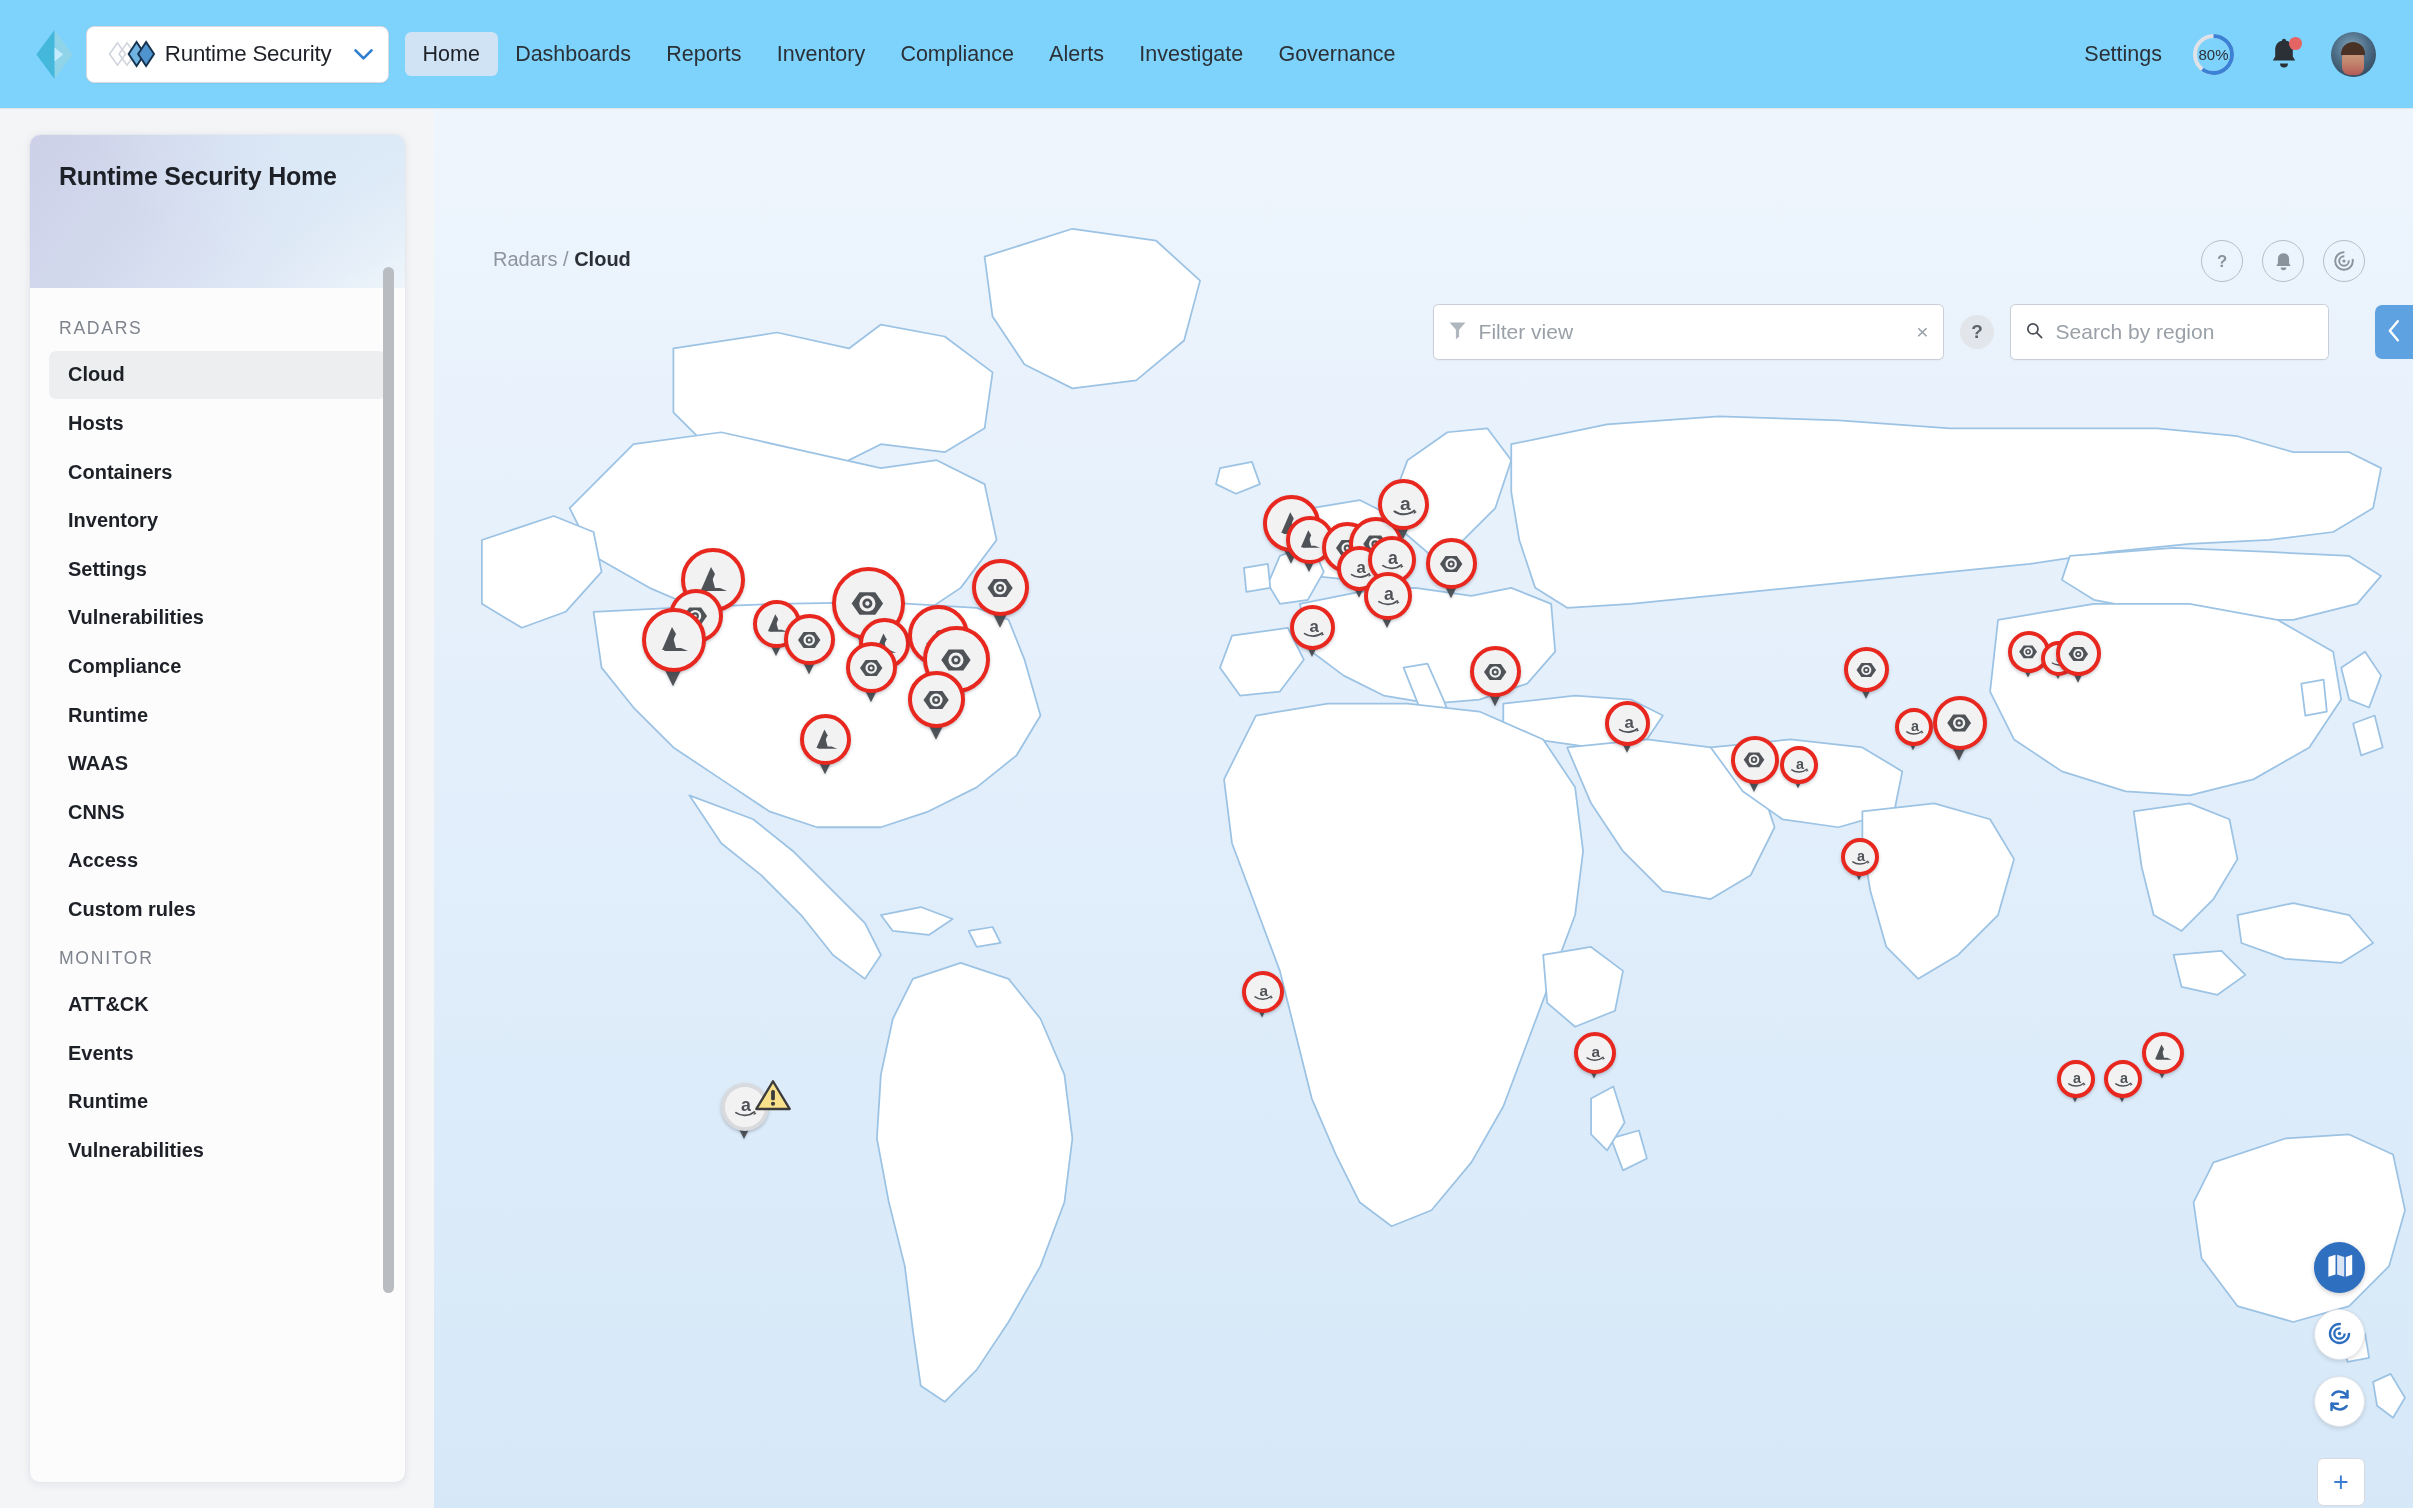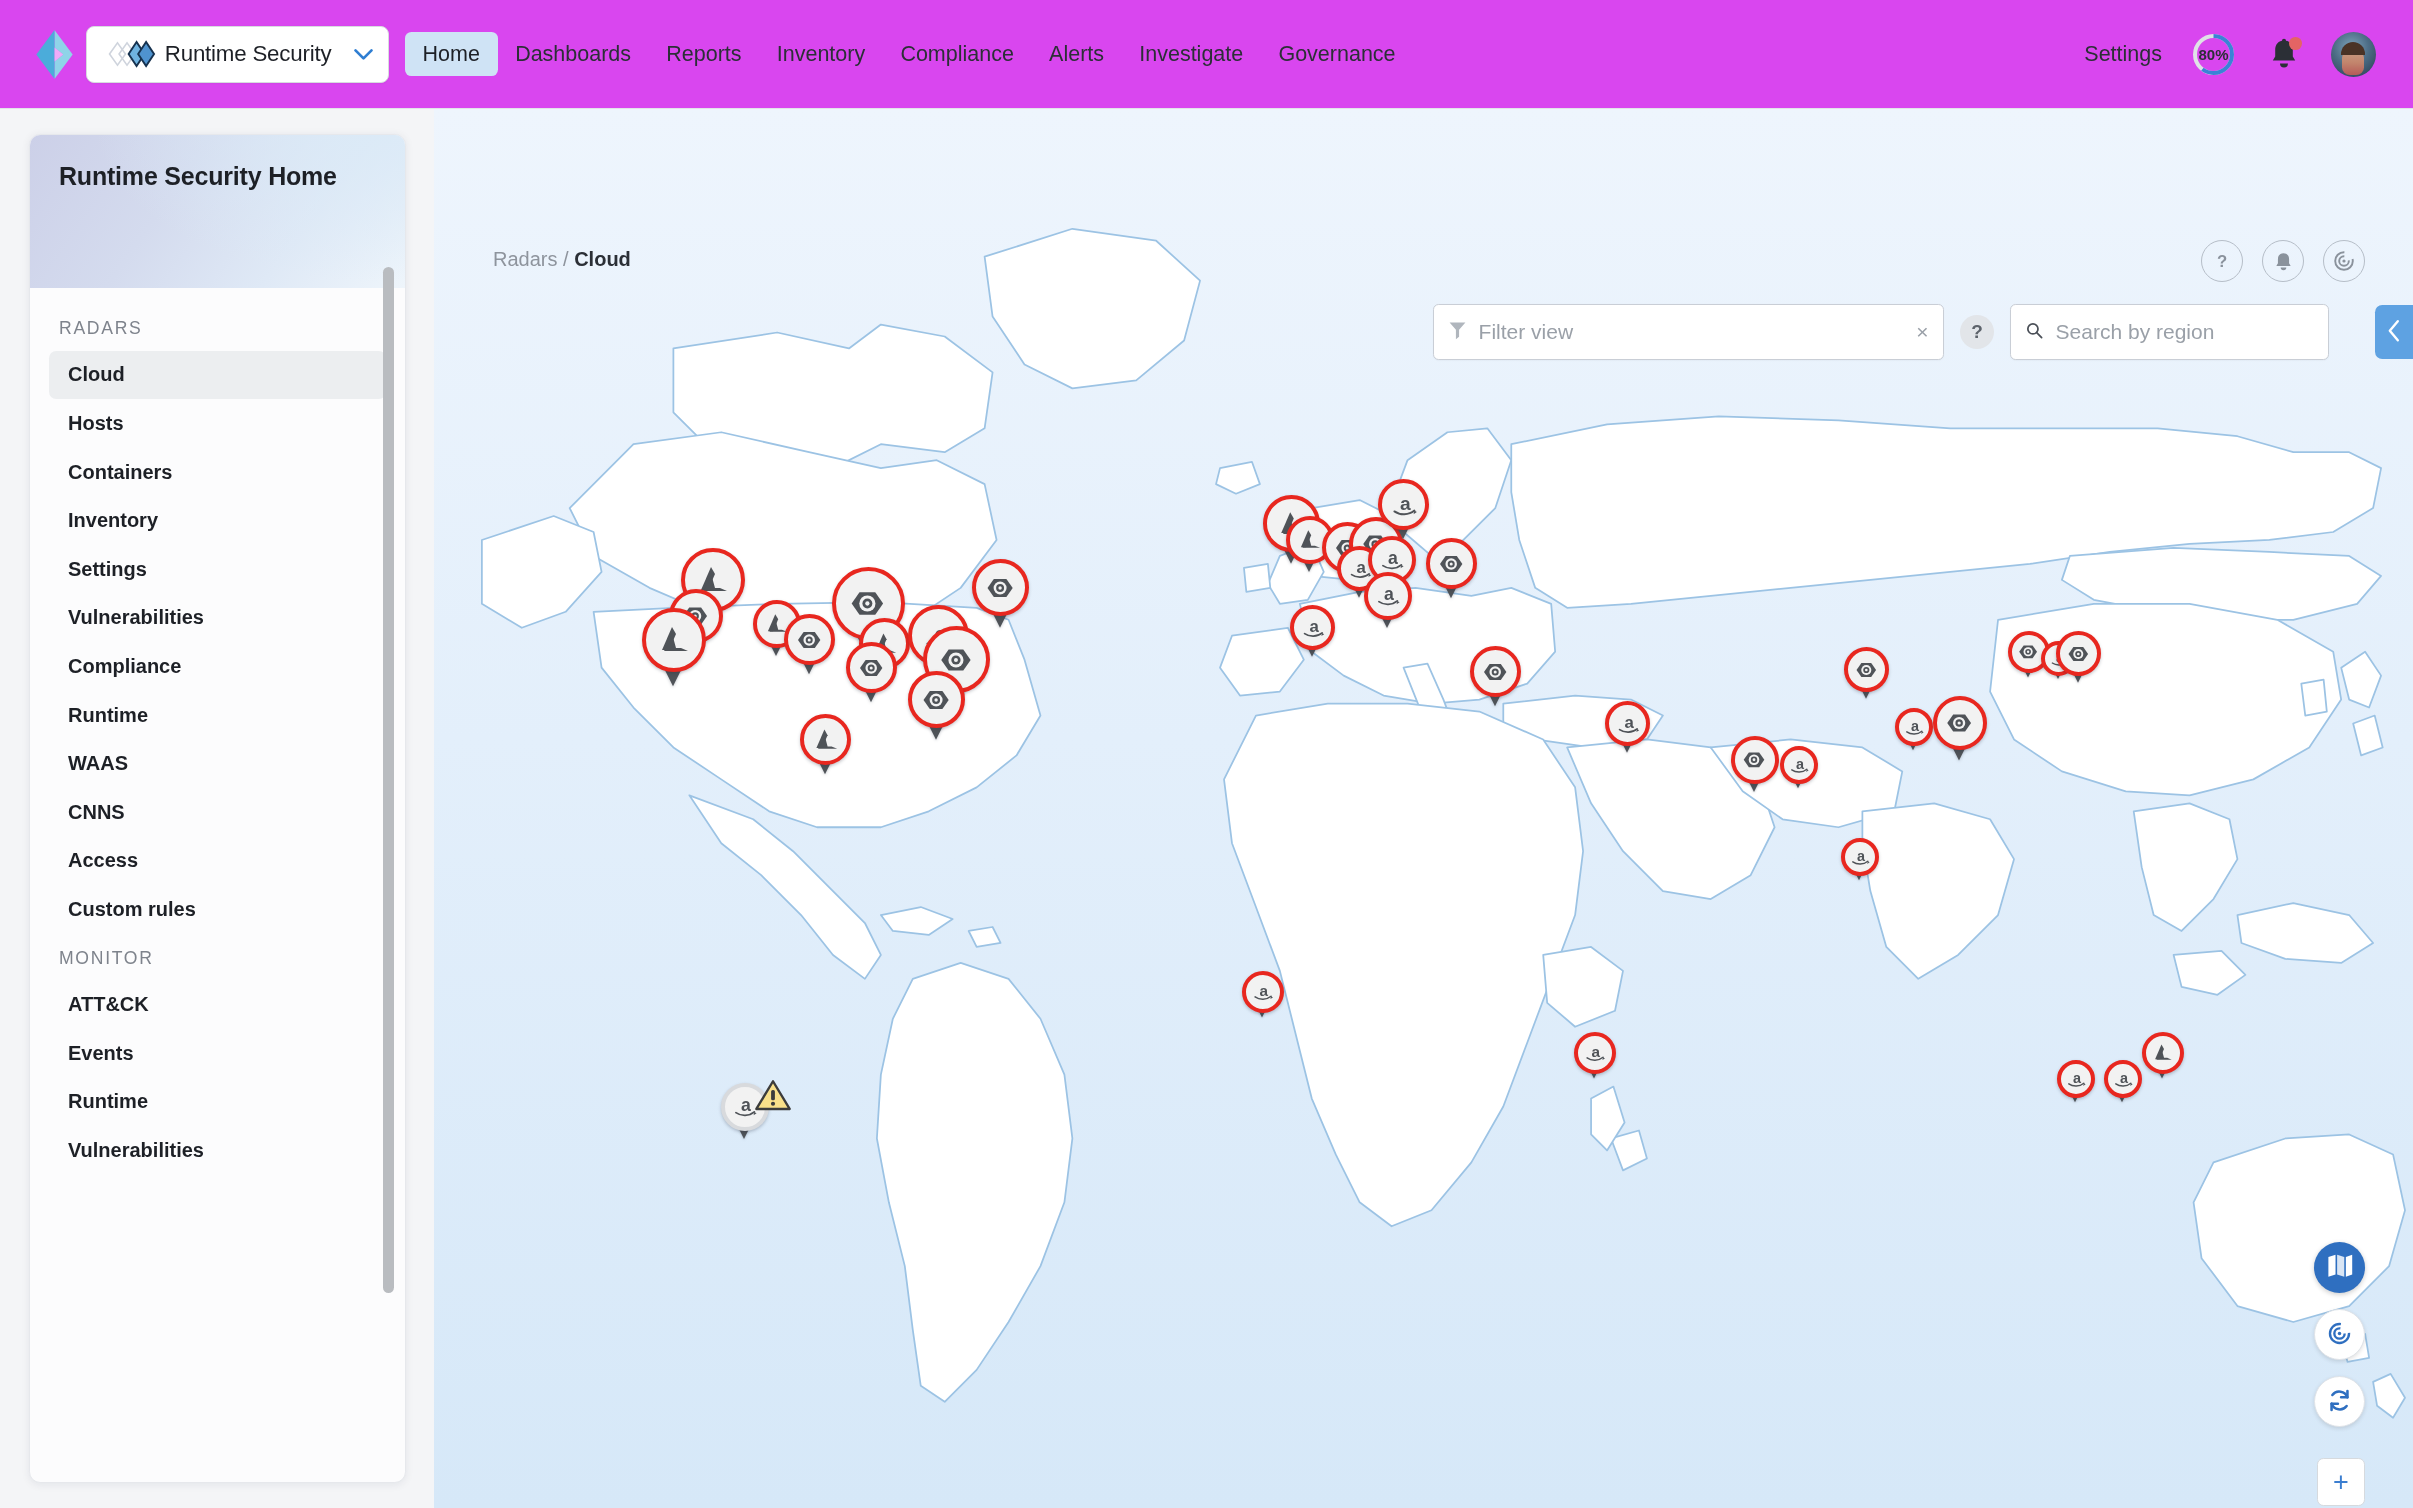--- a/index.html
+++ b/index.html
@@ -6,21 +6,21 @@
   html, body {
     width: 2413px; height: 1508px;
     font-family: "Liberation Sans", sans-serif;
     background: #f4f5f7;
     overflow: hidden;
   }
 
   
   .topbar {
     position: absolute; top: 0; left: 0; width: 2413px; height: 109px;
-    background: #d946ef;
+    background: #7dd3fc;
     border-bottom: 0.8px solid #e2e4e8;
     display: flex; align-items: center;
   }
   .logo-mark { width: 48px; margin-left: 30px; display:flex; align-items:center; justify-content:center; }
 
   .context-switch {
     margin-left: 8px;
     width: 303px; height: 57px;
     background: #ffffff;
     border: 0.8px solid #d8dbe0;
@@ -43,21 +43,21 @@
     border-radius: 6.4px; white-space: nowrap; cursor: default;
   }
   .navitem.active { background: #cfe3f5; color: #1d2026; }
 
   .topright { margin-left: auto; display: flex; align-items: center; gap: 29px; padding-right: 37px; }
   .settings-link { font-size: 21.5px; color: #2b2f36; }
   .gauge { position: relative; width: 45px; height: 45px; }
   .gauge svg { display:block; }
   .gauge-txt {
     position: absolute; inset: 0; display: flex; align-items: center; justify-content: center;
-    font-size: 15px; font-weight: bold; color: #2b2f36;
+    font-size: 15px; font-weight: normal; color: #2b2f36;
   }
   .bellwrap { position: relative; width: 37px; height: 37px; display:flex; align-items:center; justify-content:center;}
   .bell-dot {
     position: absolute; top: 1.6px; right: 0px; width: 12.8px; height: 12.8px;
     border-radius: 50%; background: #e46464;
   }
   .avatar {
     width: 45px; height: 45px; border-radius: 50%;
     background: radial-gradient(circle at 45% 35%, #7fa6bd 0%, #4d6d86 45%, #26394b 100%);
     overflow: hidden; position: relative;

